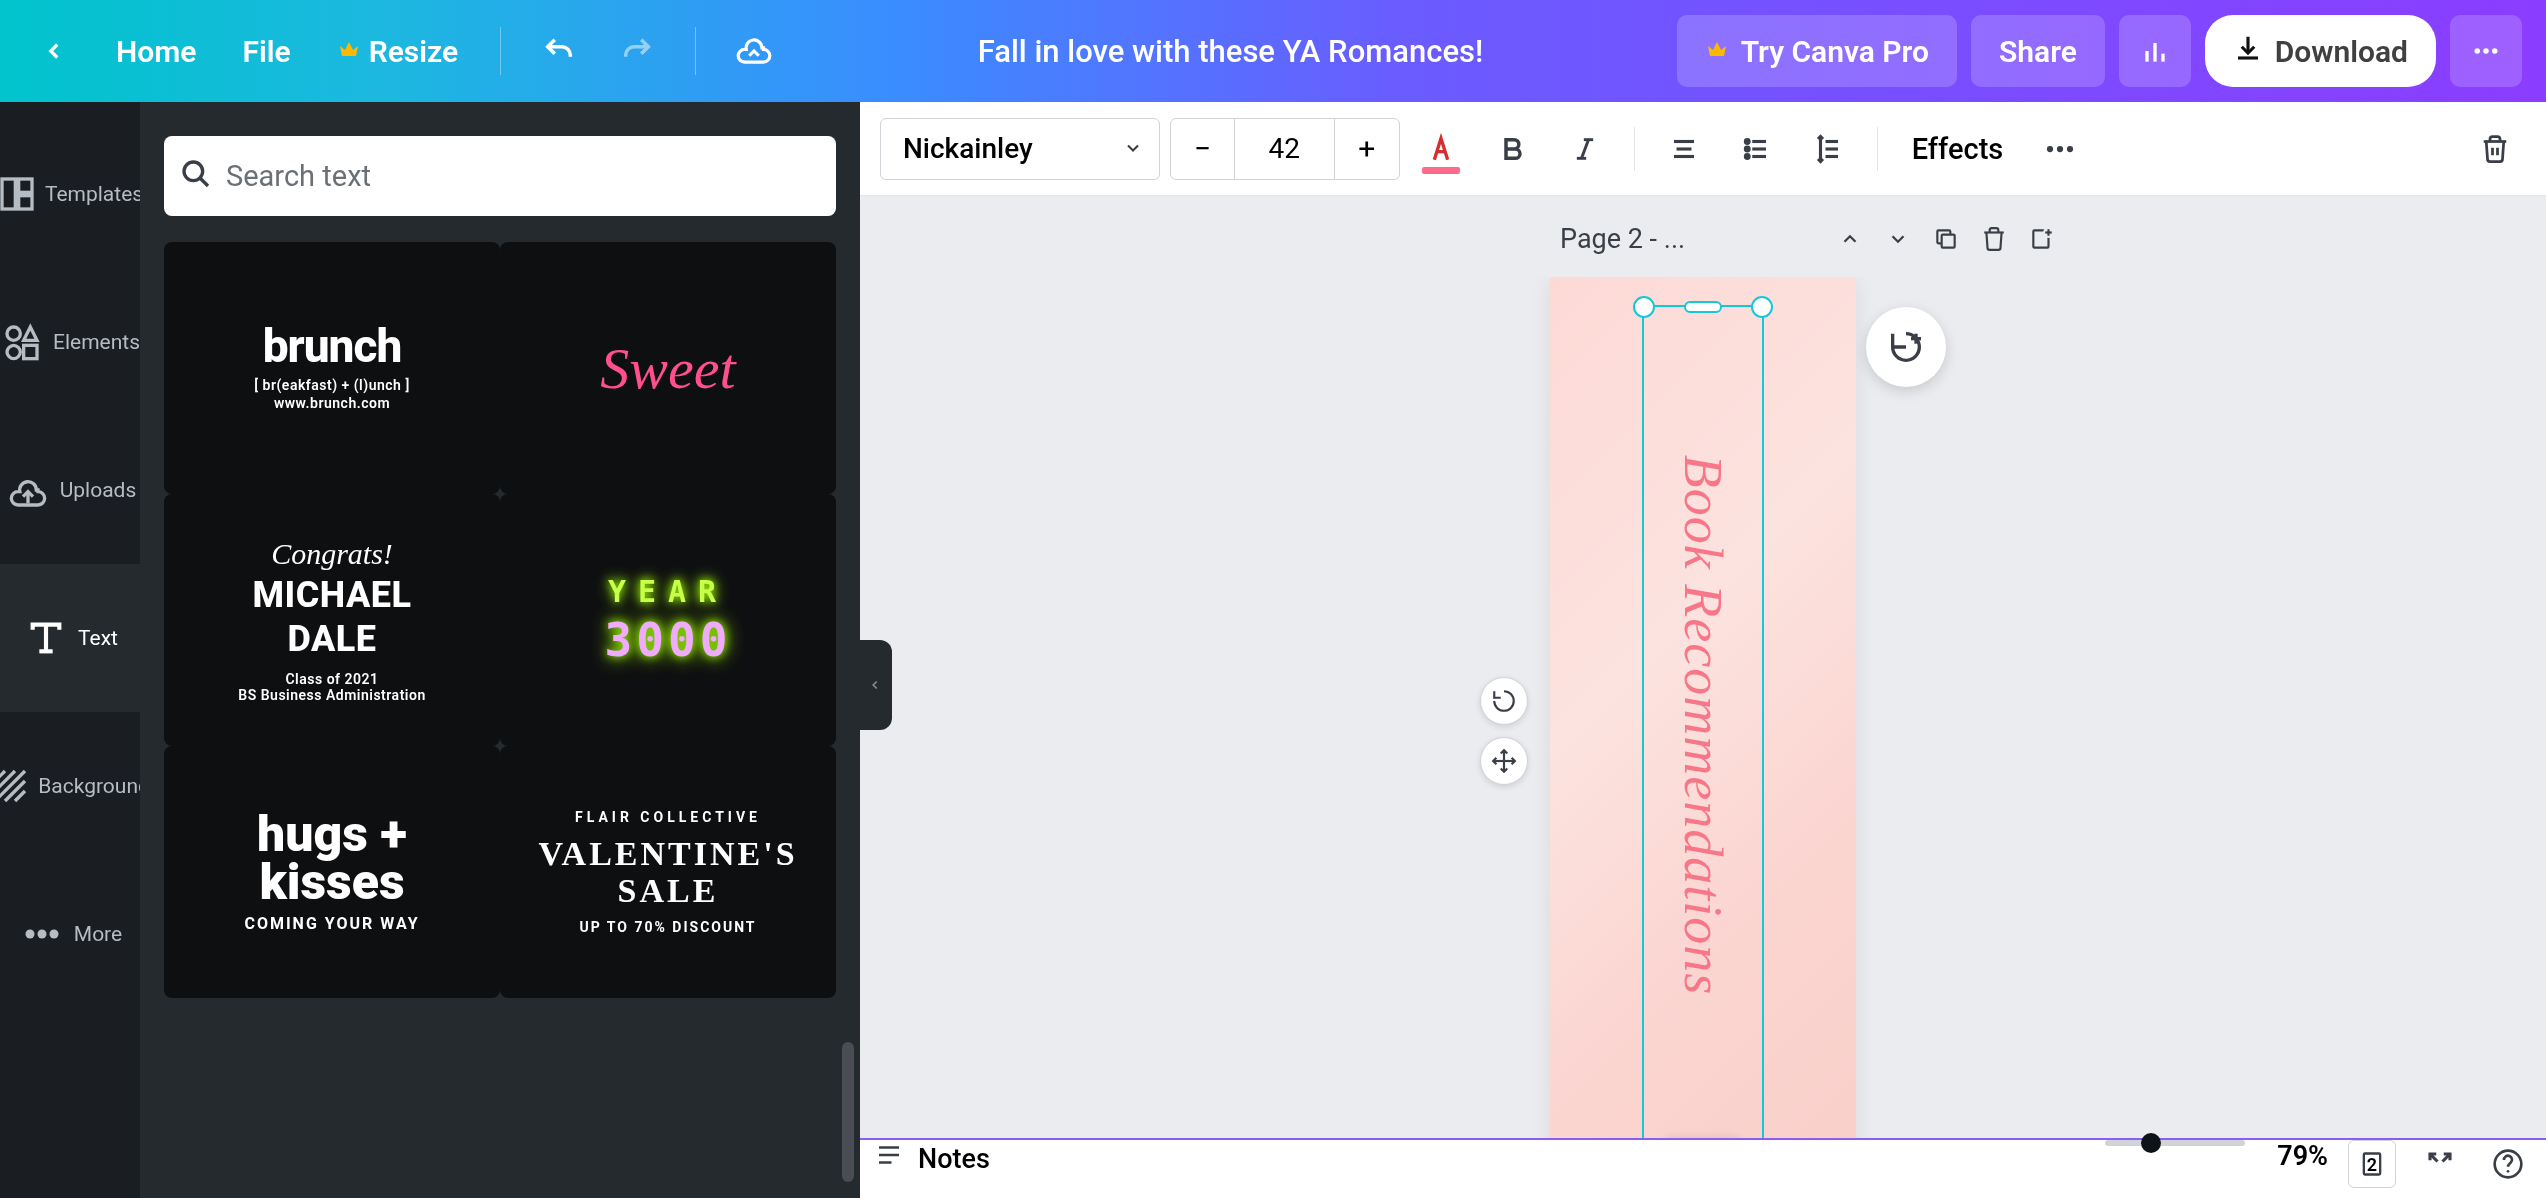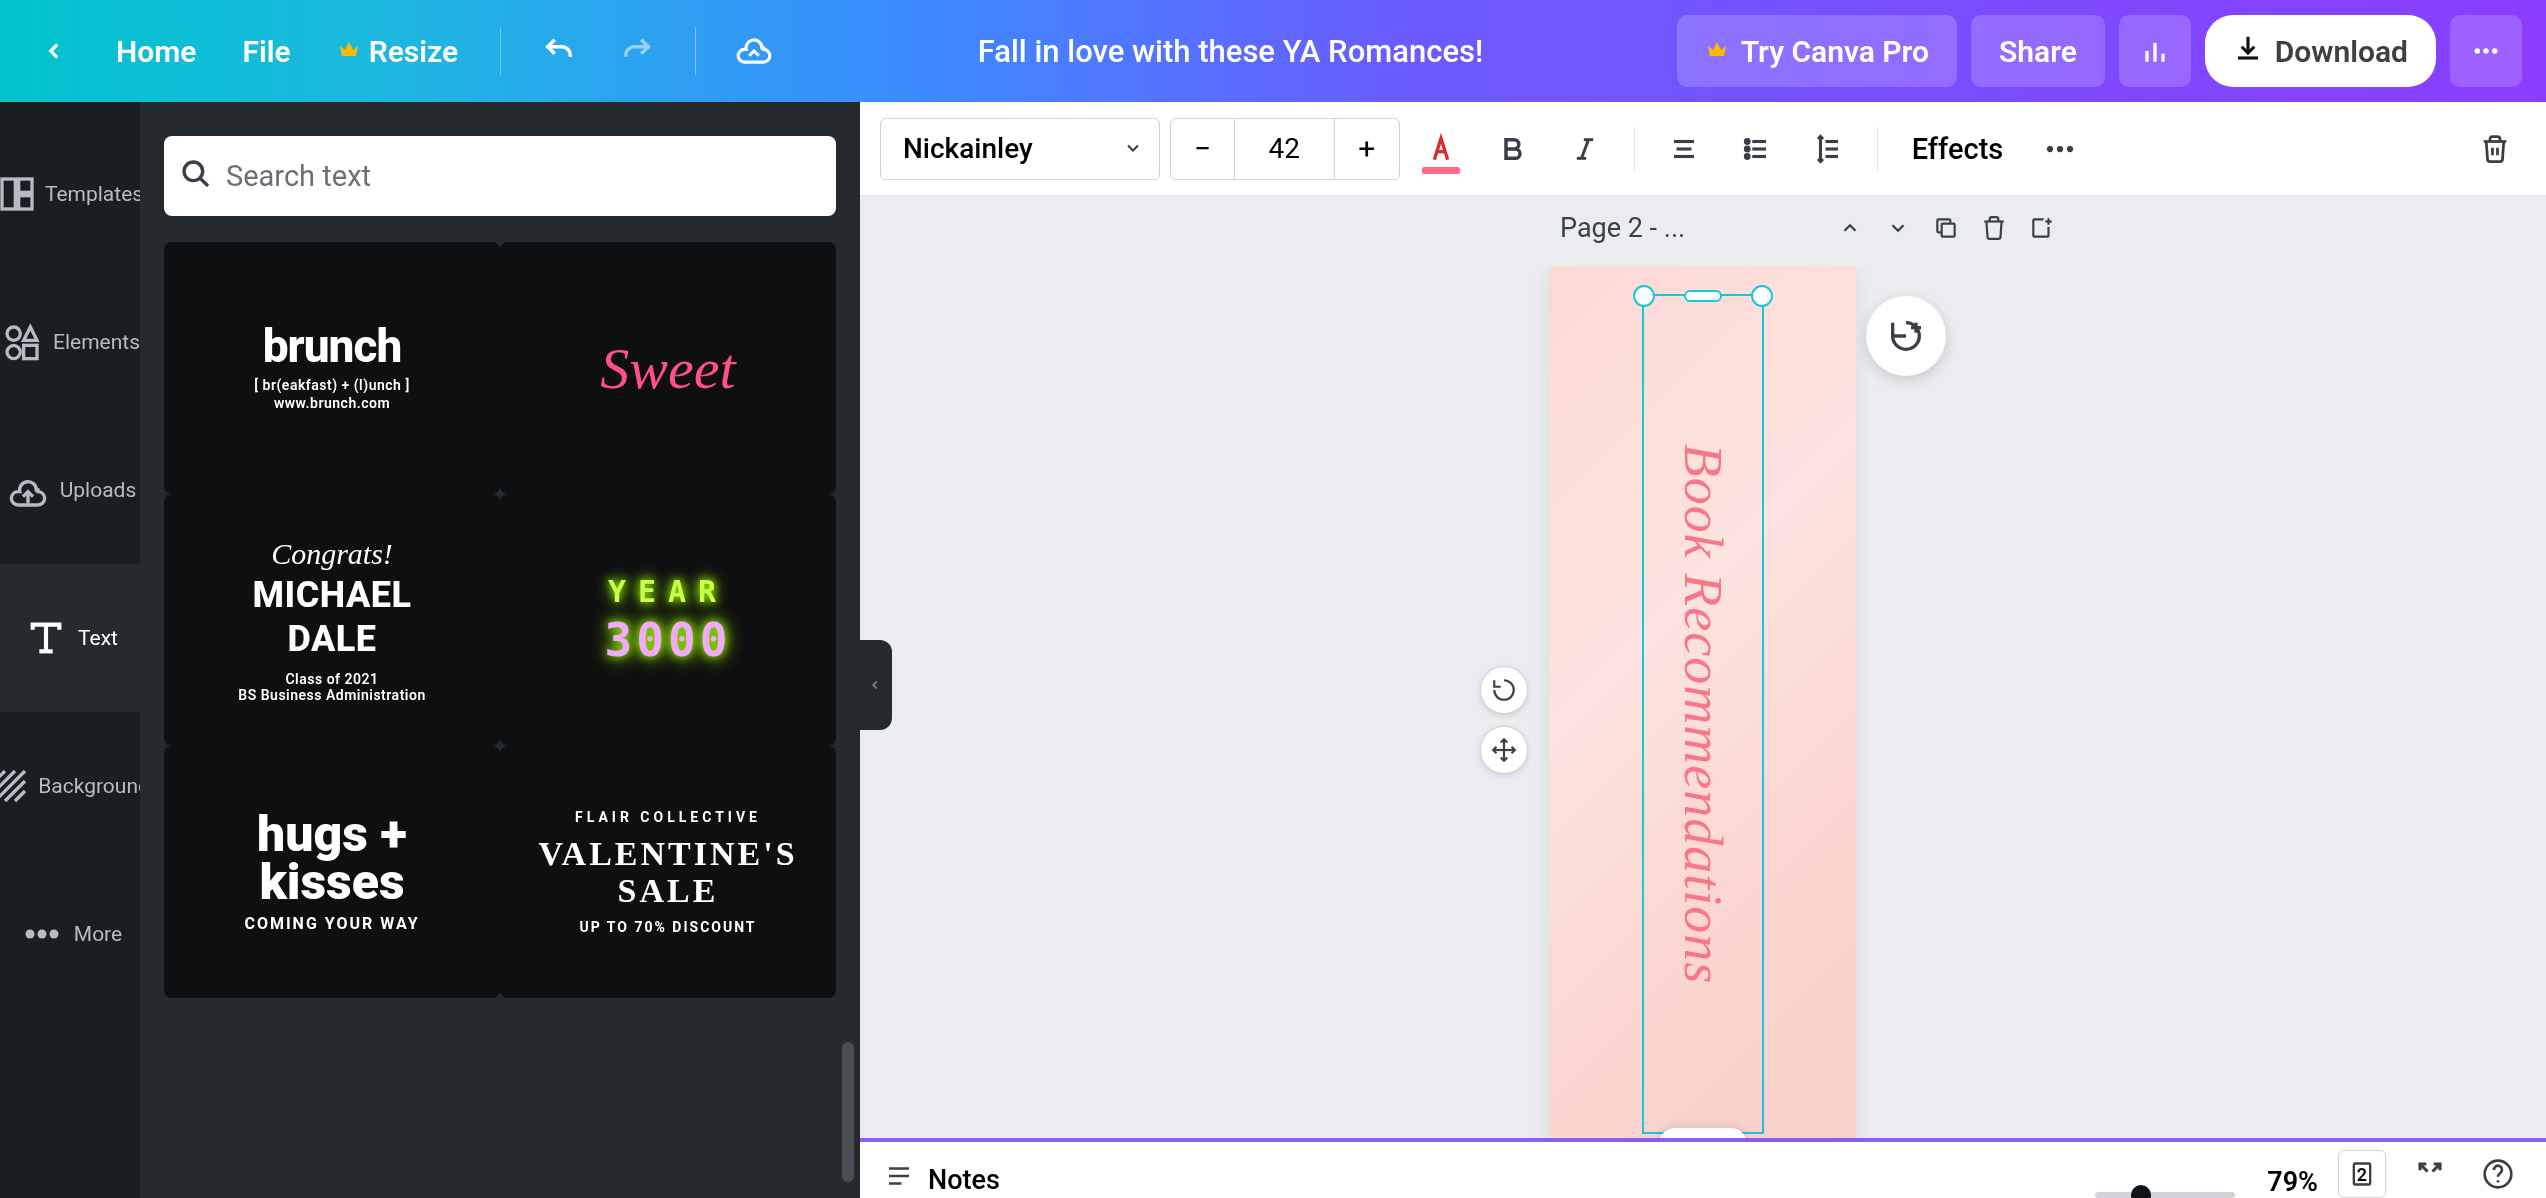--- a/index.html
+++ b/index.html
@@ -72,21 +72,21 @@
   .sizegrp .sval { width:100px; display:flex; align-items:center; justify-content:center; font-size:28px; border-right:1px solid #d0d3d8; }
   .sizegrp .sbtn:last-child { border-right:none; }
   .ctxbar .cbtn { width:62px; height:62px; border-radius:6px; display:flex; align-items:center; justify-content:center; cursor:pointer; }
   .ctxbar .csep { width:1px; height:44px; background:#e3e5e9; margin:0 8px; }
   .ctxbar .effects { font-size:29px; font-weight:500; padding:0 16px; height:62px; display:flex; align-items:center; border-radius:6px; cursor:pointer; }
   .ctxbar .spacer { flex:1; }
   .colorA { position:relative; }
   .colorA .under { position:absolute; bottom:6px; left:12px; right:12px; height:7px; background:#ff6b8a; border-radius:2px; }
 
   
-  .pagehdr { display:flex; align-items:center; justify-content:flex-end; padding:8px 480px 14px 0; color:#3a3f47; font-size:27px; }
+  .pagehdr { display:flex; align-items:center; justify-content:flex-end; padding:19px 480px 14px 0; color:#3a3f47; font-size:27px; }
   .pagehdr .pbtn { width:48px; height:48px; display:flex; align-items:center; justify-content:center; cursor:pointer; border-radius:6px; }
 
   
   .stage { flex:1; display:flex; justify-content:center; align-items:flex-start; position:relative; overflow:hidden; }
   .page {
     width:306px; height:880px; margin-top:0;
     background: linear-gradient(135deg, #fdd9d6 0%, #fce3df 40%, #fbd5d1 70%, #f9cfc9 100%);
     position:relative; box-shadow:0 4px 20px rgba(0,0,0,0.08);
   }
   .selbox {
@@ -114,21 +114,21 @@
     position:absolute; top:30px; right:-90px; width:80px; height:80px; background:#fff; border-radius:50%;
     box-shadow:0 4px 14px rgba(0,0,0,0.15); display:flex; align-items:center; justify-content:center; cursor:pointer;
   }
   .pagearrow {
     position:absolute; bottom:-18px; left:50%; transform:translateX(-50%);
     width:90px; height:36px; background:#fff; border-radius:18px 18px 0 0;
     box-shadow:0 -2px 8px rgba(0,0,0,0.1); display:flex; align-items:center; justify-content:center; cursor:pointer;
   }
 
   
-  .footer { height:60px; background:#fff; border-top:4px solid #8b5cf6; display:flex; align-items:flex-end; padding:0 24px; gap:20px; }
+  .footer { height:60px; background:#fff; border-top:2px solid #8b5cf6; display:flex; align-items:flex-start; padding:0 14px; gap:20px; }
   .footer .notes { display:flex; align-items:center; gap:14px; font-size:27px; font-weight:500; cursor:pointer; }
   .footer .spacer { flex:1; }
   .footer .zoomslider { width:140px; height:6px; background:#d0d3d8; border-radius:3px; position:relative; cursor:pointer; }
   .footer .zoomslider .thumb { position:absolute; top:-7px; left:36px; width:20px; height:20px; background:#0e1318; border-radius:50%; }
   .footer .zoom { font-size:27px; font-weight:600; margin-left:12px; }
   .footer .fbtn { width:48px; height:48px; display:flex; align-items:center; justify-content:center; border:1px solid #d0d3d8; border-radius:6px; cursor:pointer; position:relative; }
   .footer .fbtn.noborder { border:none; }
   .footer .badge { font-size:18px; font-weight:600; }
 </style>
 </head>

